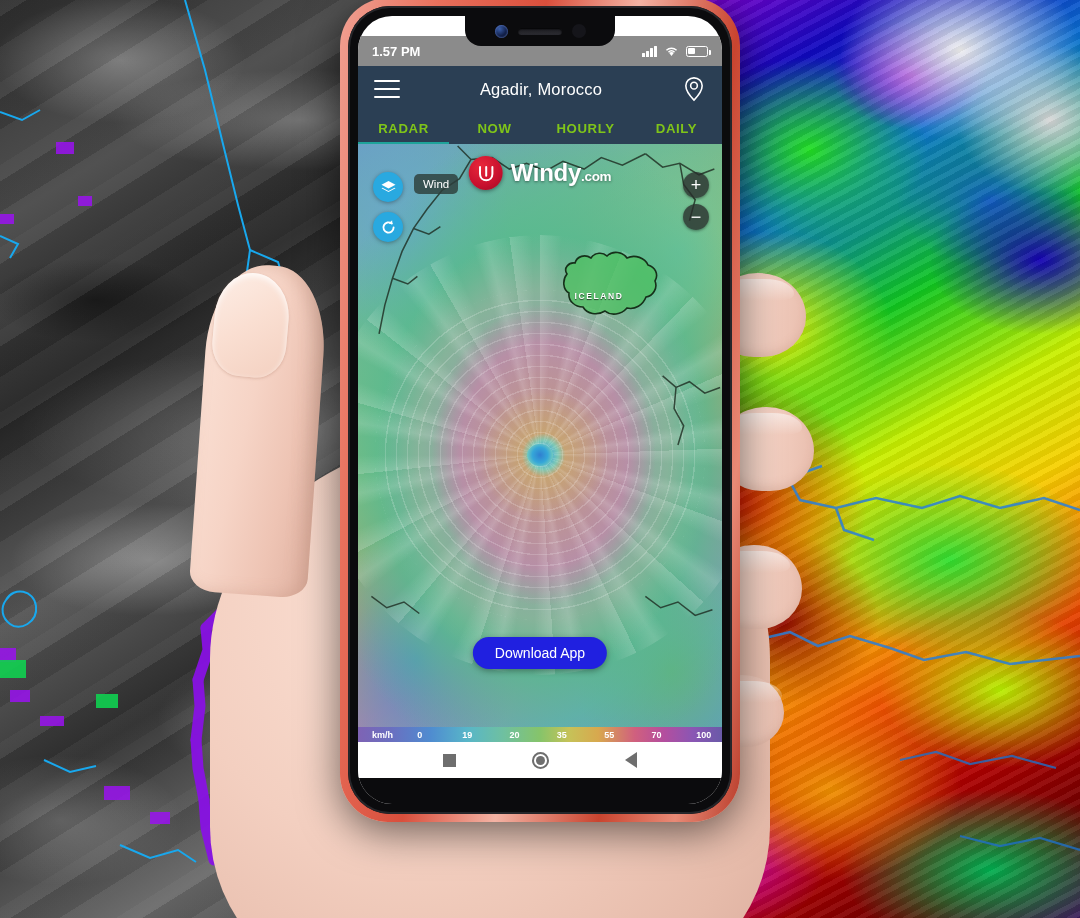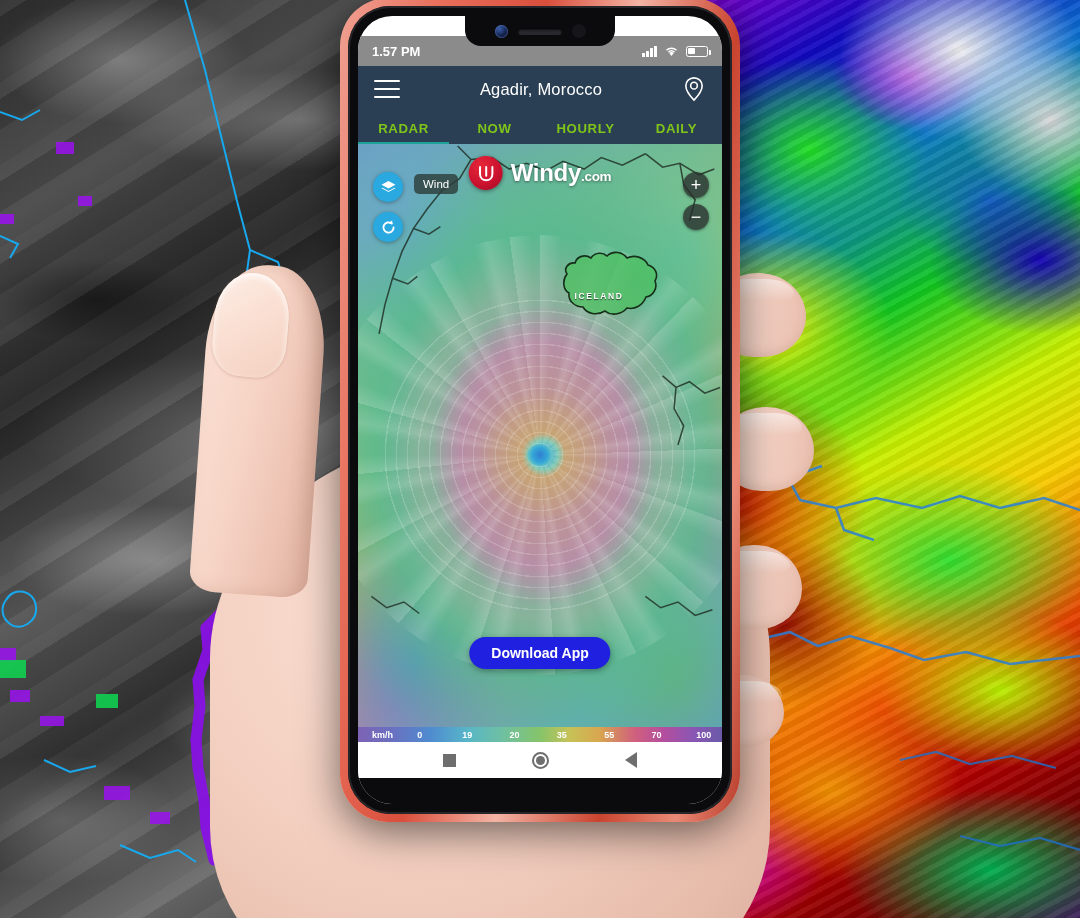--- a/index.html
+++ b/index.html
@@ -290,21 +290,21 @@
     display:flex; align-items:center; justify-content:center;
     font-size:18px; line-height:1; cursor:pointer; font-weight:300;
     box-shadow:0 1px 3px rgba(0,0,0,.4);
   }
   .zoom-in { top:28px; }
   .zoom-out { top:60px; }
 
   
   .dl-btn {
     position:absolute; left:50%; bottom:73px; transform:translateX(-50%);
-    background:#2020e0; color:#fff; font-size:14px; font-weight:bold;
+    background:#2020e0; color:#fff; font-size:14px; font-weight:normal;
     padding:8px 22px; border-radius:18px; cursor:pointer; white-space:nowrap;
     box-shadow:0 2px 6px rgba(0,0,0,.35);
   }
 
   
   .legend {
     position:absolute; left:0; right:0; bottom:0; height:15px;
     background:linear-gradient(to right,
       #7e63b4 0%, #6a6fc0 9%, #4f8cd0 20%, #58b6c8 30%,
       #6fc0a0 40%, #86c46a 50%, #c6c258 58%, #d8a84e 66%,

